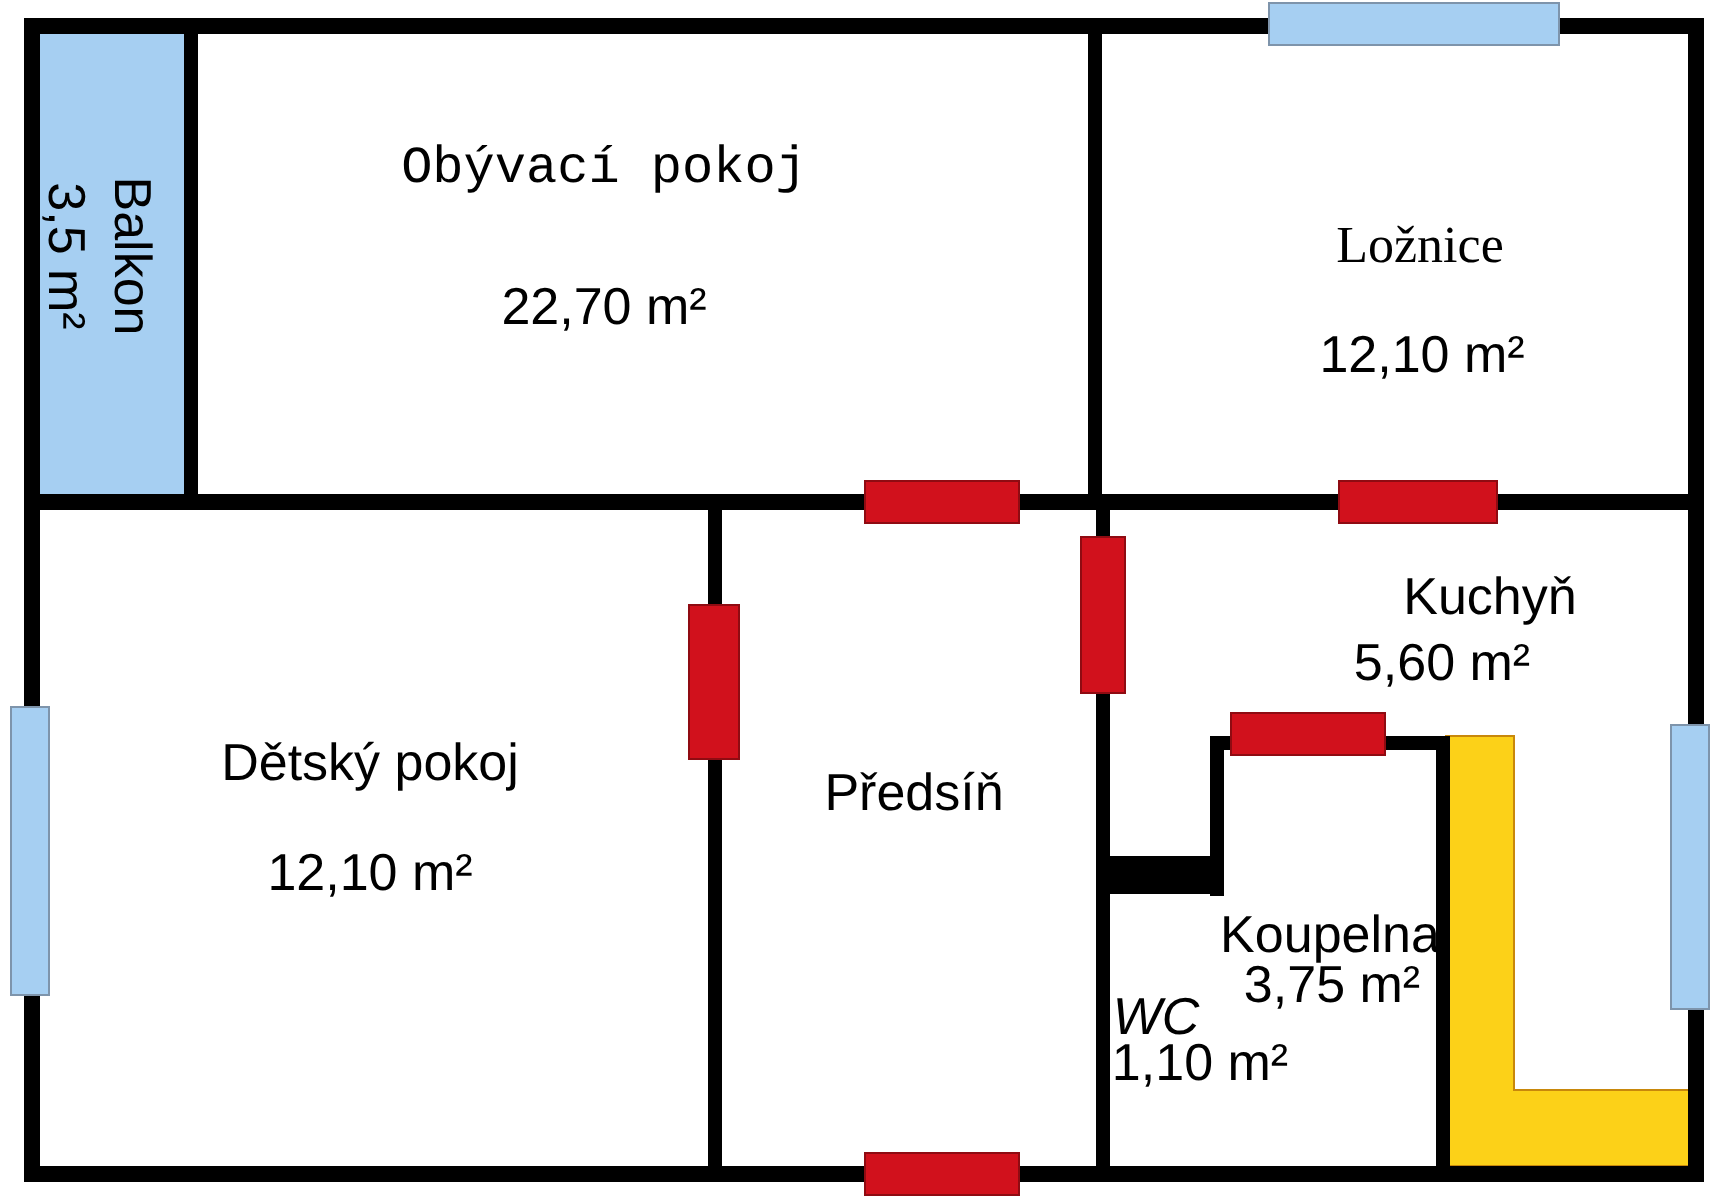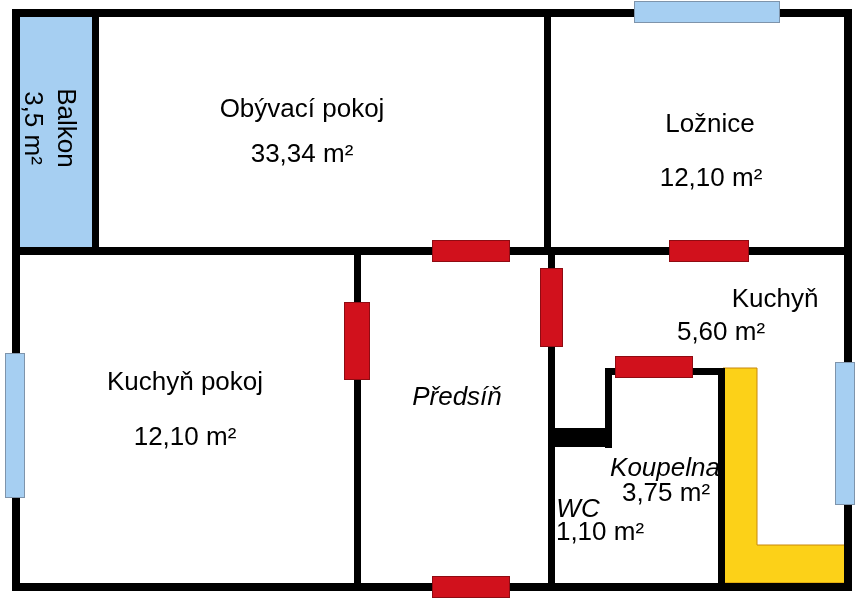--- a/index.html
+++ b/index.html
@@ -45,30 +45,30 @@
     <div class="wall" style="left: 551px; top: 428px; width: 61px; height: 19px;"></div>
     <div class="window" style="left: 634px; top: 1px; width: 146px; height: 22px;"></div>
     <div class="window" style="left: 5px; top: 353px; width: 20px; height: 145px;"></div>
     <div class="window" style="left: 835px; top: 362px; width: 20px; height: 143px;"></div>
     <div class="door" style="left: 432px; top: 240px; width: 78px; height: 22px;"></div>
     <div class="door" style="left: 669px; top: 240px; width: 80px; height: 22px;"></div>
     <div class="door" style="left: 540px; top: 268px; width: 23px; height: 79px;"></div>
     <div class="door" style="left: 344px; top: 302px; width: 26px; height: 78px;"></div>
     <div class="door" style="left: 615px; top: 356px; width: 78px; height: 22px;"></div>
     <div class="door" style="left: 432px; top: 576px; width: 78px; height: 22px;"></div>
-    <div class="room-label" style="left: 302px; top: 108px;">Obývací pokoj</div>
-    <div class="room-label" style="left: 302px; top: 153px;">33,34 m²</div>
-    <div class="room-label" style="left: 710px; top: 123px;">Ložnice</div>
+    <div class="room-label" style="left: 302px; top: 84px; font-family: Liberation Mono, monospace;">Obývací pokoj</div>
+    <div class="room-label" style="left: 302px; top: 153px;">22,70 m²</div>
+    <div class="room-label" style="left: 710px; top: 123px; font-family: Liberation Serif, serif;">Ložnice</div>
     <div class="room-label" style="left: 711px; top: 177px;">12,10 m²</div>
-    <div class="room-label" style="left: 185px; top: 381px;">Kuchyň pokoj</div>
+    <div class="room-label" style="left: 185px; top: 381px;">Dětský pokoj</div>
     <div class="room-label" style="left: 185px; top: 436px;">12,10 m²</div>
-    <div class="room-label" style="left: 457px; top: 396px; font-style: italic;">Předsíň</div>
-    <div class="room-label" style="left: 775px; top: 298px; text-align: right;">Kuchyň</div>
+    <div class="room-label" style="left: 457px; top: 396px;">Předsíň</div>
+    <div class="room-label" style="left: 745px; top: 298px; text-align: right;">Kuchyň</div>
     <div class="room-label" style="left: 710px; top: 331px; margin-left: 11px;">5,60 m²</div>
-    <div class="room-label" style="left: 665px; top: 467px; font-style: italic;">Koupelna</div>
+    <div class="room-label" style="left: 665px; top: 467px;">Koupelna</div>
     <div class="room-label" style="left: 666px; top: 492px;">3,75 m²</div>
     <div class="room-label" style="left: 578px; top: 508px; font-style: italic;">WC</div>
     <div class="room-label" style="left: 600px; top: 531px;">1,10 m²</div>
     <div class="balcony-label" style="left: 50px; top: 128px;">
       <div>Balkon</div>
       <div>3,5 m²</div>
     </div>
   </div>
 
 </body></html>

